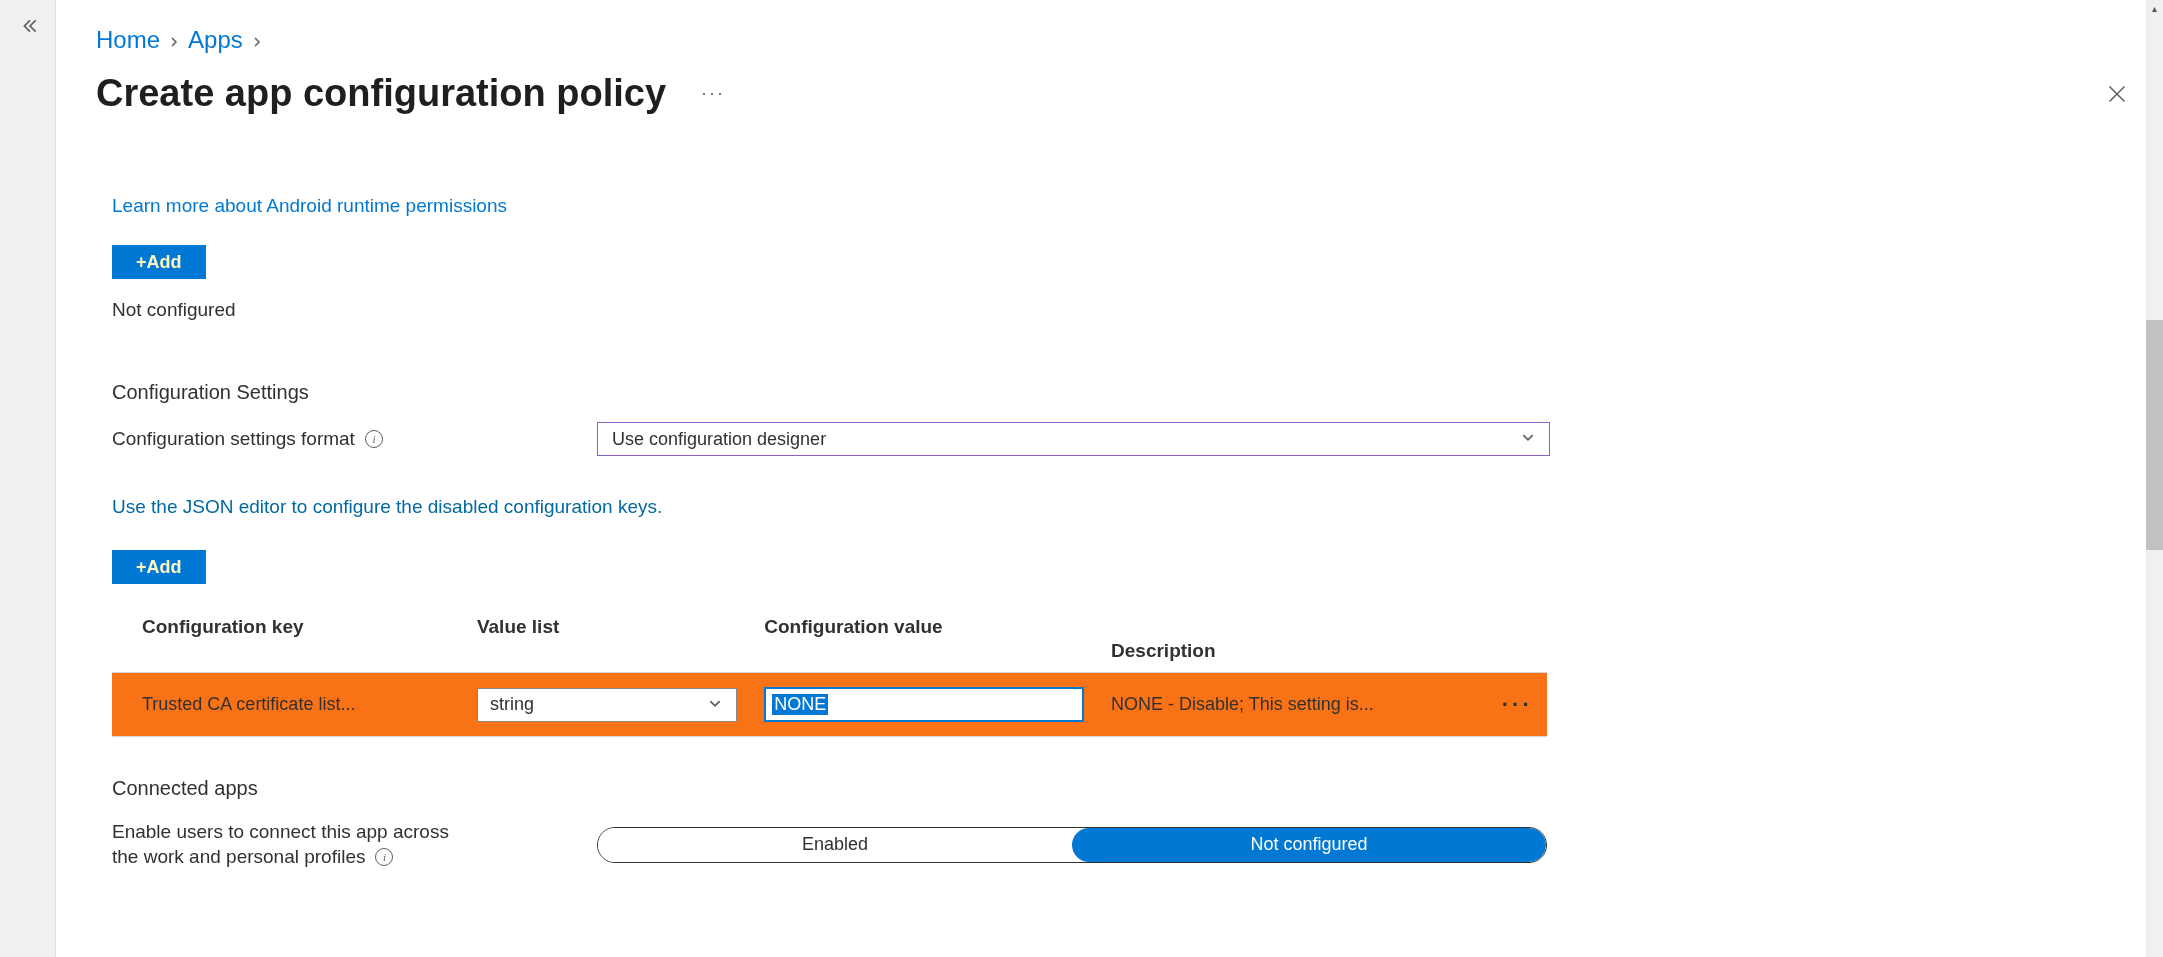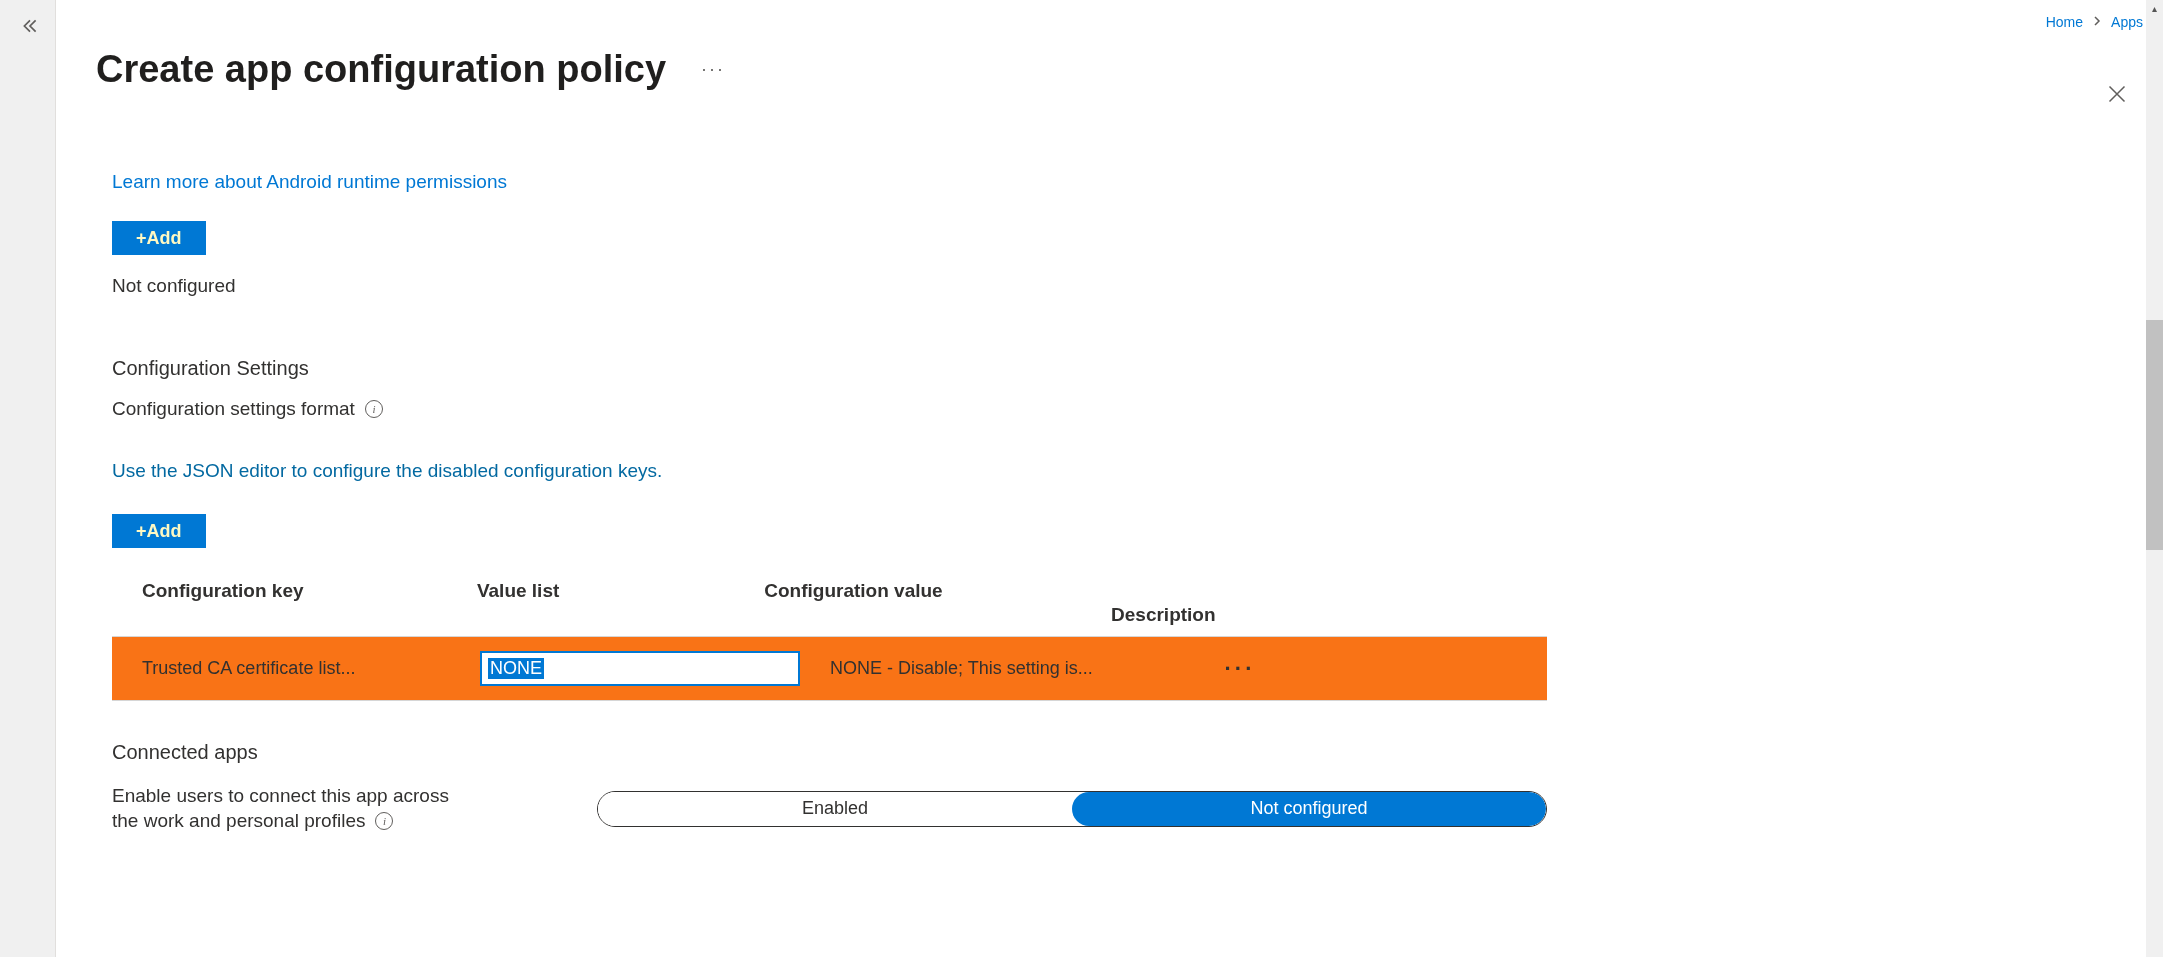--- a/index.html
+++ b/index.html
@@ -43,24 +43,23 @@
     left: 56px;
     top: 0;
     right: 0;
     bottom: 0;
     overflow: hidden;
   }
   .breadcrumb {
     display: flex;
     align-items: center;
     gap: 8px;
-    padding: 14px 0 0 40px;
-    font-size: 14px;
-    color: #605e5c;
-    justify-content: flex-end;
+    padding: 26px 0 0 40px;
+    font-size: 24px;
+    color: #605e5c;
   }
   .breadcrumb a {
     color: #0078d4;
     text-decoration: none;
   }
   .bc-sep {
     color: #605e5c;
   }
   .title-row {
     display: flex;
@@ -384,36 +383,54 @@
     <button class="add-btn">+Add</button>
     <div class="not-configured">Not configured</div>
 
     <div class="section-title">Configuration Settings</div>
 
     <div class="form-row">
       <div class="form-label">
         <span>Configuration settings format</span>
         <span class="info-icon">i</span>
       </div>
+      <div class="select-box">
+        <span>Use configuration designer</span>
+        <span class="select-chevron">
+          <svg width="14" height="14" viewBox="0 0 12 12" fill="none" stroke="currentColor" stroke-width="1.5">
+              <path d="M2 4 L6 8 L10 4"></path>
+            </svg>
+        </span>
+      </div>
     </div>
 
     <div class="helper-text">Use the JSON editor to configure the disabled configuration keys.</div>
 
     <button class="add-btn" style="margin-top:32px">+Add</button>
 
     <div class="config-table">
       <div class="thead">
         <div class="col-key">Configuration key</div>
         <div class="col-type">Value list</div>
         <div class="col-value">Configuration value</div>
         <div class="col-desc">Description</div>
         <div class="col-act"></div>
       </div>
       <div class="trow">
         <div class="cell-key">Trusted CA certificate list...</div>
+        <div class="cell-type">
+          <div class="type-select">
+            <span>string</span>
+            <span class="select-chevron">
+              <svg width="14" height="14" viewBox="0 0 12 12" fill="none" stroke="currentColor" stroke-width="1.5">
+                  <path d="M2 4 L6 8 L10 4"></path>
+                </svg>
+            </span>
+          </div>
+        </div>
         <div class="cell-value">
           <div class="value-input">
             <span class="selected-text">NONE</span>
           </div>
         </div>
         <div class="cell-desc">NONE - Disable; This setting is...</div>
         <div class="cell-act">
           <span>···</span>
         </div>
       </div>

